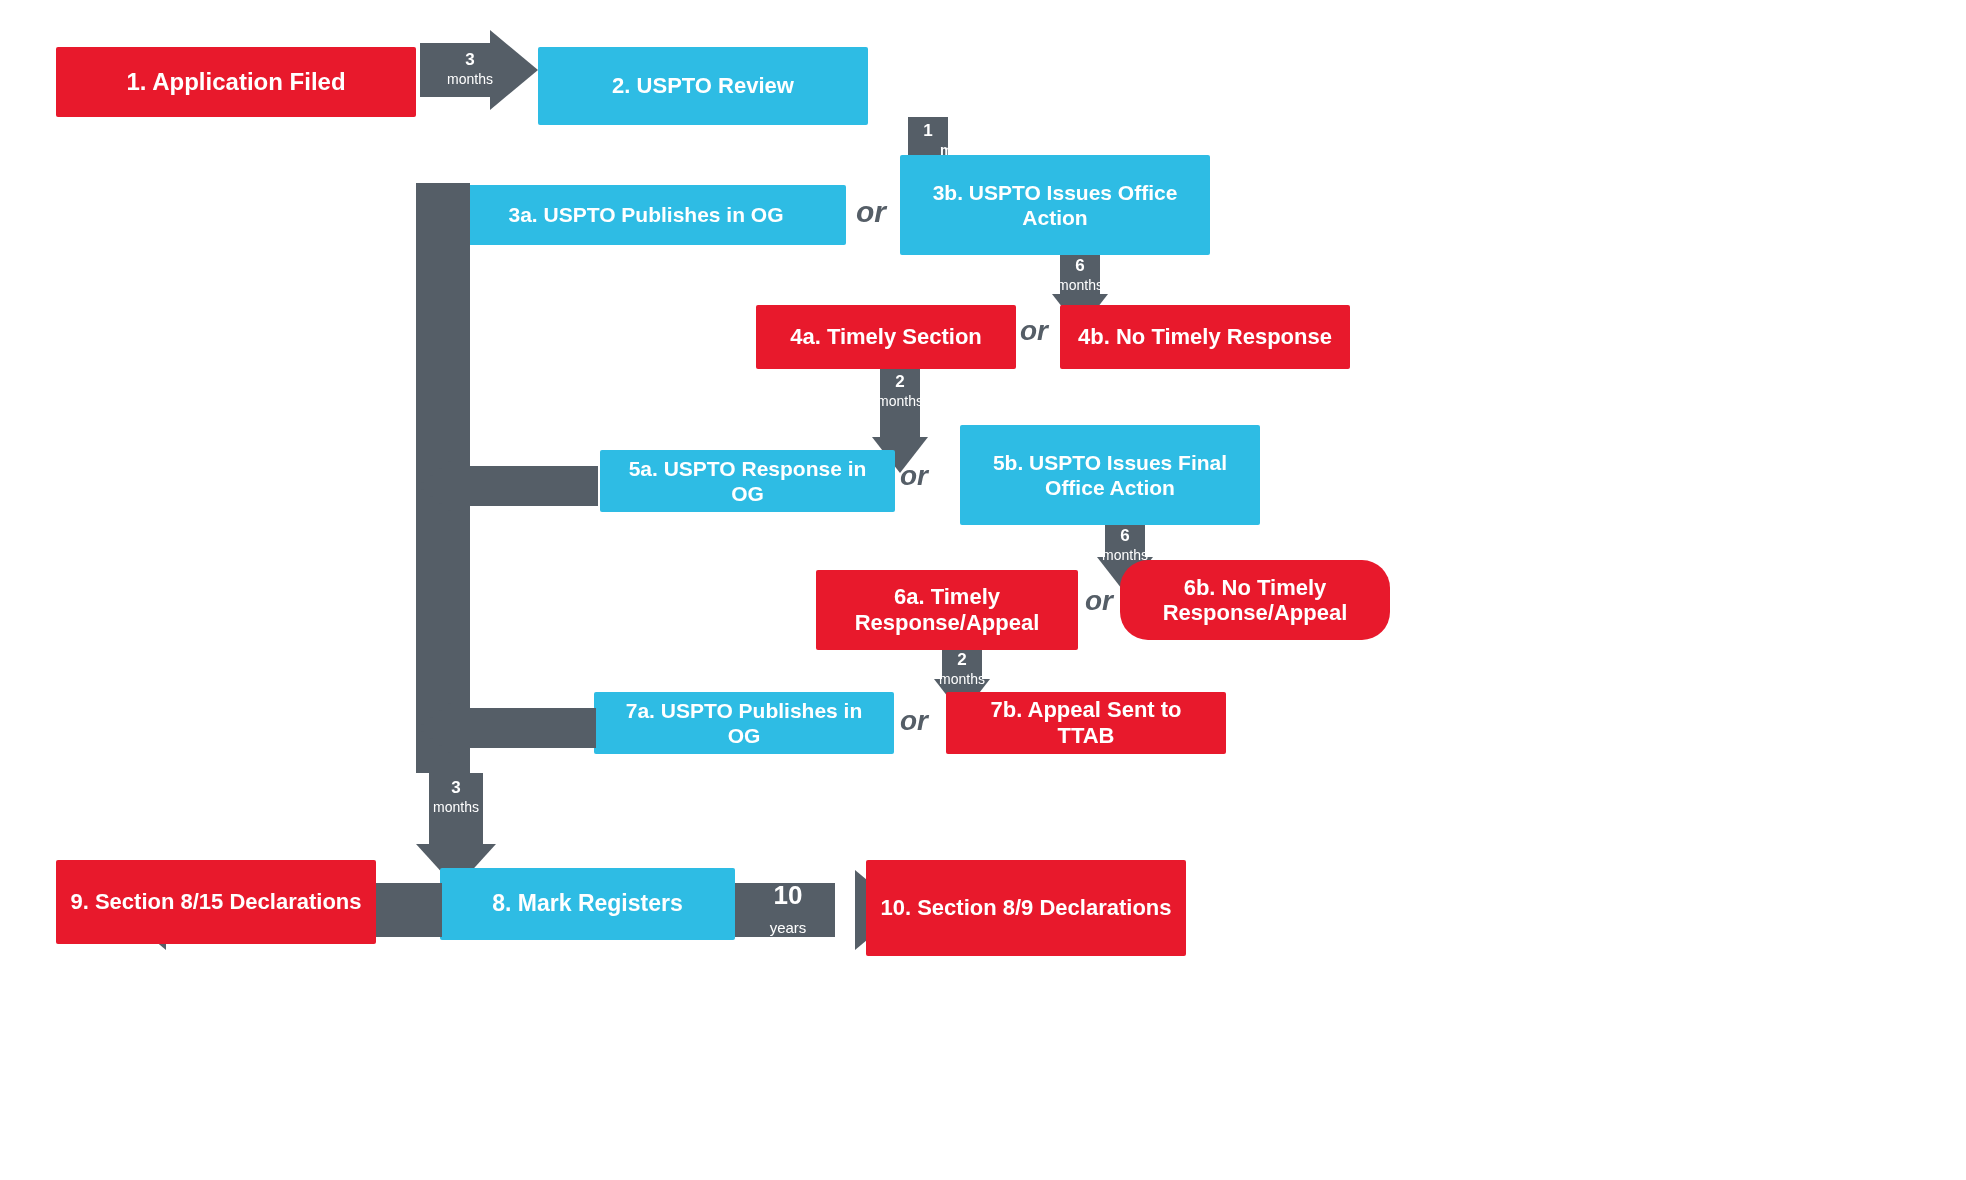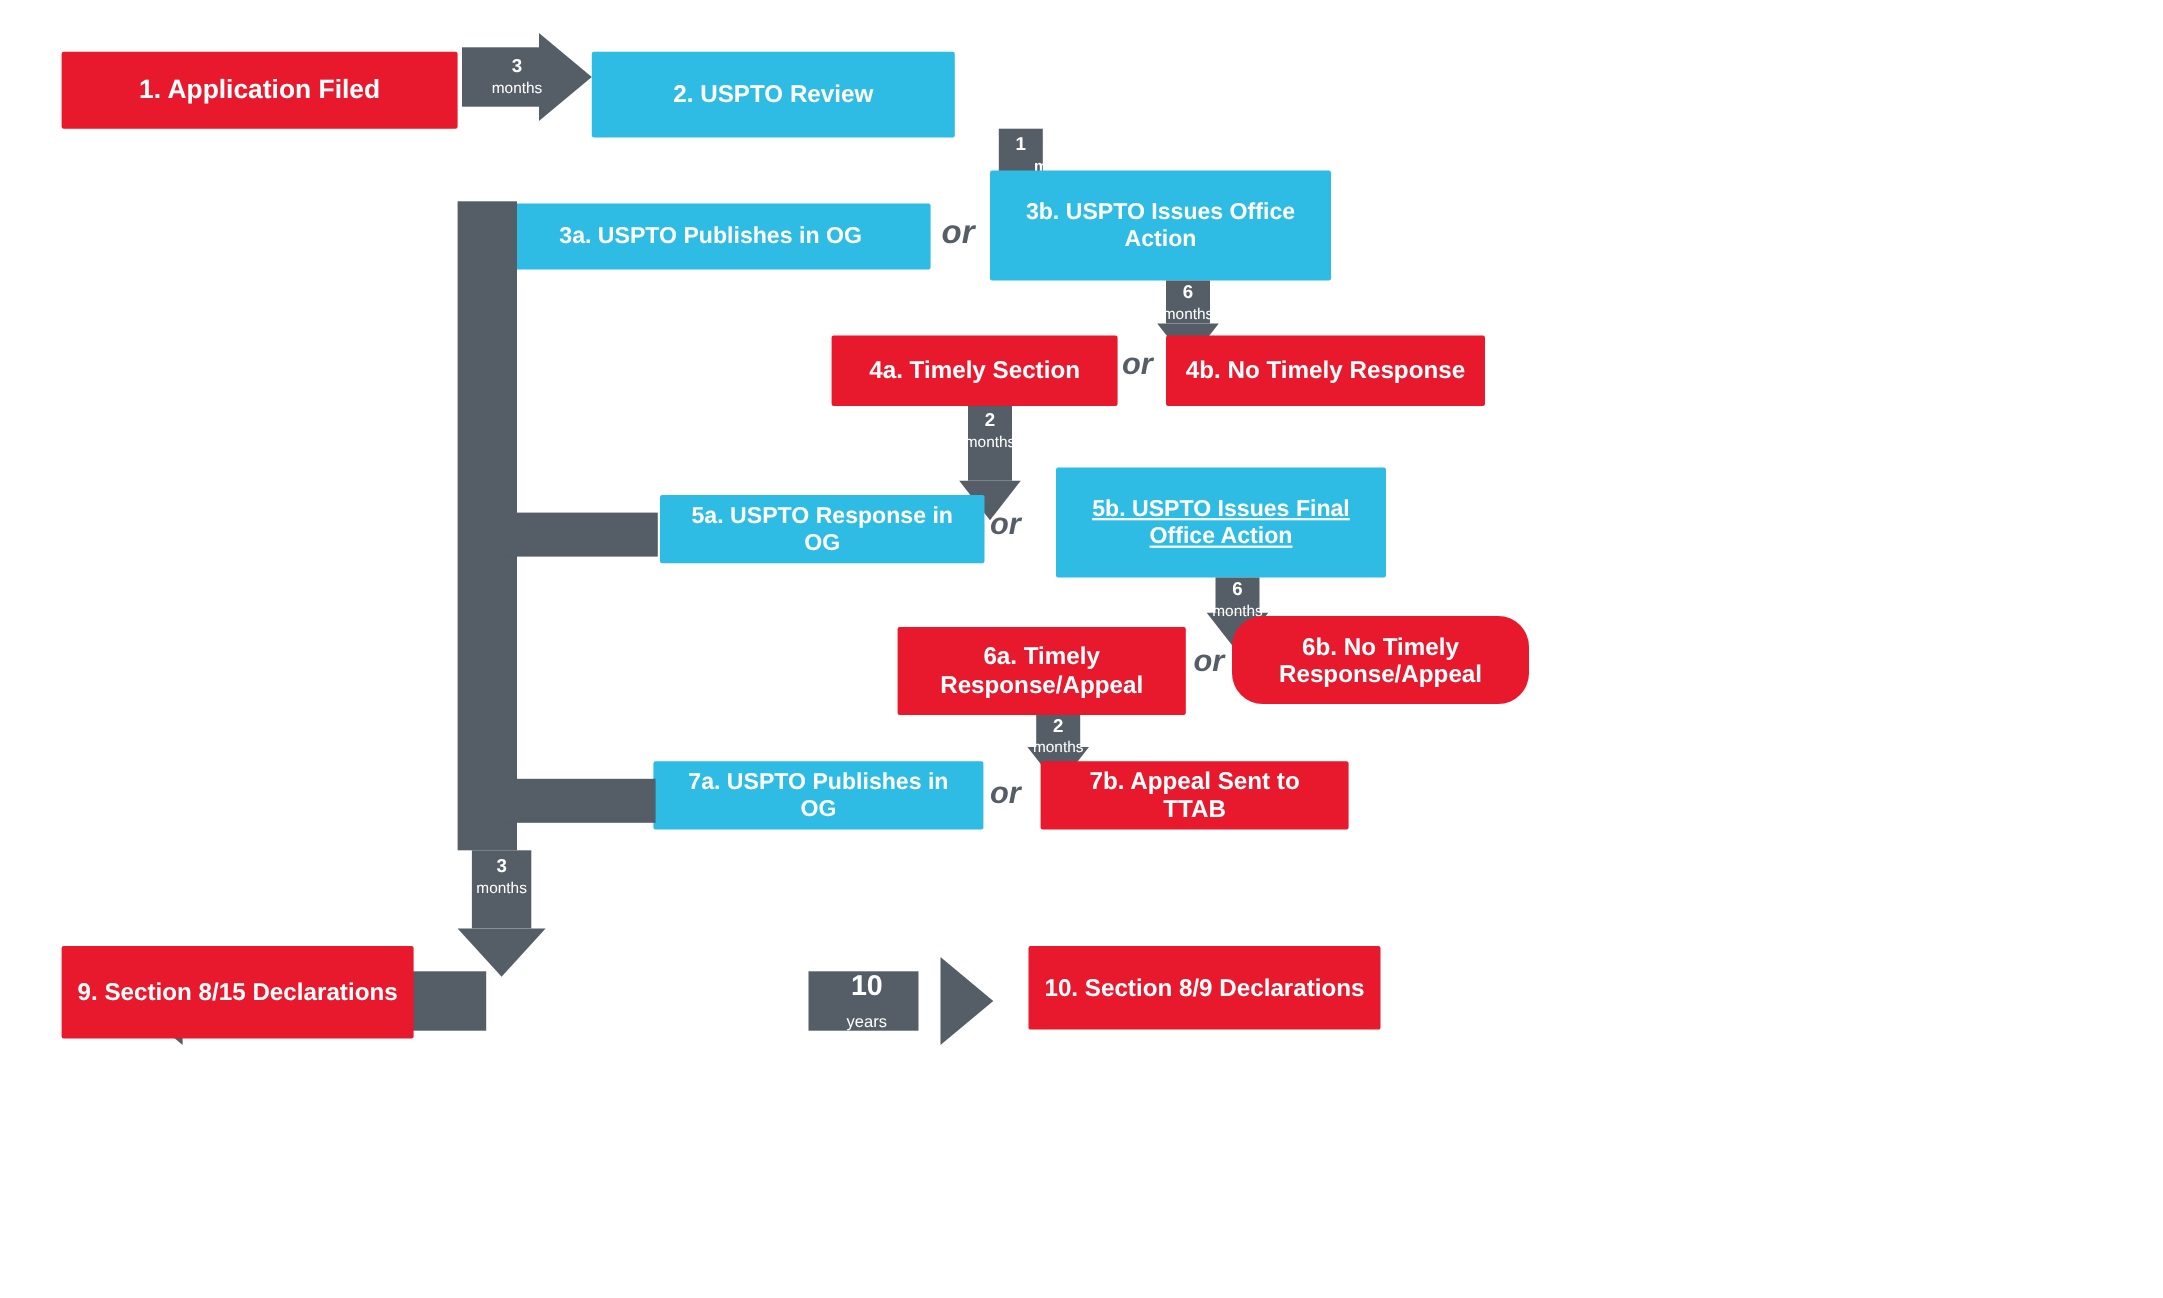--- a/index.html
+++ b/index.html
@@ -186,21 +186,21 @@
     <div class="arrow-head"></div>
     <div class="arrow-label" style="top:4px; left:50%; transform:translateX(-50%); width:60px; font-size:17px;">2<br><span style="font-size:14px;font-weight:normal;">months</span></div>
   </div>
 
   <div class="or-text" style="left:900px; top:460px;">or</div>
 
   <div class="box box-blue" style="left:600px; top:450px; width:295px; height:62px; font-size:21px;">
     <span>5a. USPTO  Response in OG</span>
   </div>
 
-  <div class="box box-blue" style="left:960px; top:425px; width:300px; height:100px; font-size:21px;text-decoration:underline;">
+  <div class="box box-blue" style="left:960px; top:425px; width:300px; height:100px; font-size:21px;">
     <span>5b. USPTO  Issues Final Office Action</span>
   </div>
 
   <div class="arrow-down" style="left:1097px; top:525px; height:68px;">
     <div class="arrow-body" style="height:34px;"></div>
     <div class="arrow-head"></div>
     <div class="arrow-label" style="top:2px; left:50%; transform:translateX(-50%); width:60px; font-size:17px;">6<br><span style="font-size:14px;font-weight:normal;">months</span></div>
   </div>
 
   <div class="or-text" style="left:1085px; top:585px;">or</div>
@@ -240,35 +240,38 @@
     <div class="arrow-body" style="width:146px;"></div>
     <div class="arrow-head"></div>
   </div>
 
   <div class="arrow-down" style="left:416px; top:773px; height:115px;">
     <div class="arrow-body" style="height:78px; width:54px;"></div>
     <div class="arrow-head" style="border-left-width:40px; border-right-width:40px; border-top-width:44px;"></div>
     <div class="arrow-label" style="top:6px; left:50%; transform:translateX(-50%); width:60px; font-size:17px;">3<br><span style="font-size:14px;font-weight:normal;">months</span></div>
   </div>
 
+  <div class="box box-blue" style="left:440px; top:868px; width:295px; height:72px; font-size:23px;">
+    <span>8. Mark Registers</span>
+  </div>
 
   <div class="big-horiz-arrow" style="left:118px; top:870px; width:324px;">
     <div class="arrow-head-left" style="border-top-width:40px; border-bottom-width:40px; border-right-width:48px;
          width:0; height:0; border-top:40px solid transparent; border-bottom:40px solid transparent; border-right:48px solid #555e67;"></div>
     <div class="arrow-body" style="width:280px; height:54px;"></div>
     <div class="arrow-label" style="position:absolute; top:50%; left:60px; transform:translateY(-50%); font-size:28px; color:#fff; font-weight:bold;">6<br><span style="font-size:16px;font-weight:normal;">years</span></div>
   </div>
 
   <div class="box box-red" style="left:56px; top:860px; width:320px; height:84px; font-size:22px; line-height:1.2;">
     <span>9. Section 8/15 Declarations</span>
   </div>
 
   <div class="big-horiz-arrow" style="left:735px; top:870px; width:168px;justify-content:space-between;">
     <div class="arrow-body" style="width:100px; height:54px;"></div>
     <div class="arrow-head-right" style="width:0;height:0;border-top:40px solid transparent;border-bottom:40px solid transparent;border-left:48px solid #555e67;"></div>
     <div class="arrow-label" style="position:absolute; top:50%; left:8px; transform:translateY(-50%); font-size:26px; color:#fff; font-weight:bold; width:90px; text-align:center;">10<br><span style="font-size:15px;font-weight:normal;">years</span></div>
   </div>
 
-  <div class="box box-red" style="left:935px; top:860px; width:320px; height:76px; font-size:22px; line-height:1.2;">
+  <div class="box box-red" style="left:866px; top:860px; width:320px; height:96px; font-size:22px; line-height:1.2;">
     <span>10. Section 8/9 Declarations</span>
   </div>
 
 </div>
 
 </body></html>

